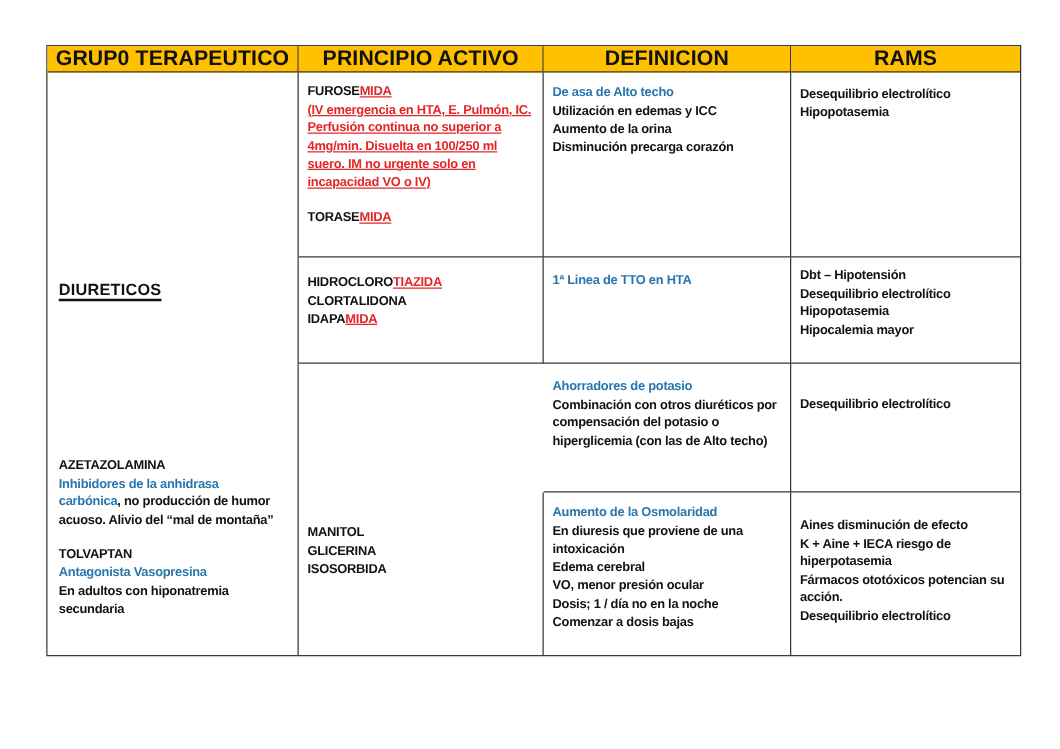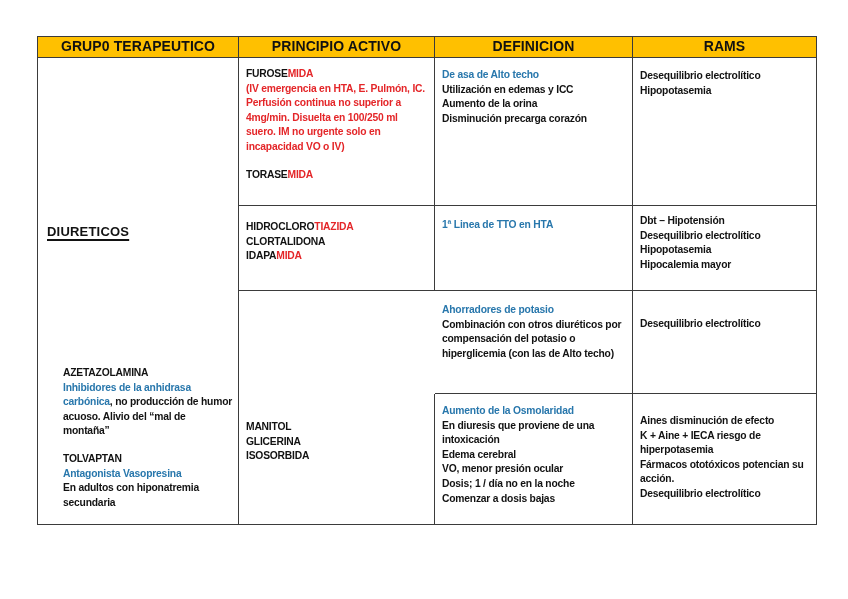--- a/index.html
+++ b/index.html
@@ -33,32 +33,32 @@
     font-size:10.3px;
     line-height:1.42;
     letter-spacing:-0.2px;
     padding:8px 8px 6px 7px;
   }
   .last-col{border-right:none;}
   .last-row{border-bottom:none;}
   .header-cell{
     background:var(--header-bg);
     display:flex;align-items:center;justify-content:center;
-    font-size:14px;letter-spacing:0.1px;
+    font-size:17px;letter-spacing:0.1px;
     padding:0;color:#111;
   }
-  .red{color:var(--red);}
+  .red{color:var(--red);text-decoration:underline;}
   .blue{color:var(--blue);}
   .grupo-cell{position:relative;padding:0;}
   .grupo-title{
     position:absolute;top:165px;left:9px;
     font-size:13px;letter-spacing:0.2px;
     text-decoration:underline;text-underline-offset:3px;text-decoration-thickness:1.5px;
   }
-  .grupo-block{position:absolute;top:308px;left:9px;right:5px;margin-left:16px;}
+  .grupo-block{position:absolute;top:308px;left:9px;right:19px;}
   .gap-top{margin-top:13px;}
   .line{min-height:14px;}
 </style>
 </head>
 <body>
 
 <div class="doc-table">
 
   <div class="cell header-cell">GRUP0 TERAPEUTICO</div>
   <div class="cell header-cell">PRINCIPIO ACTIVO</div>

